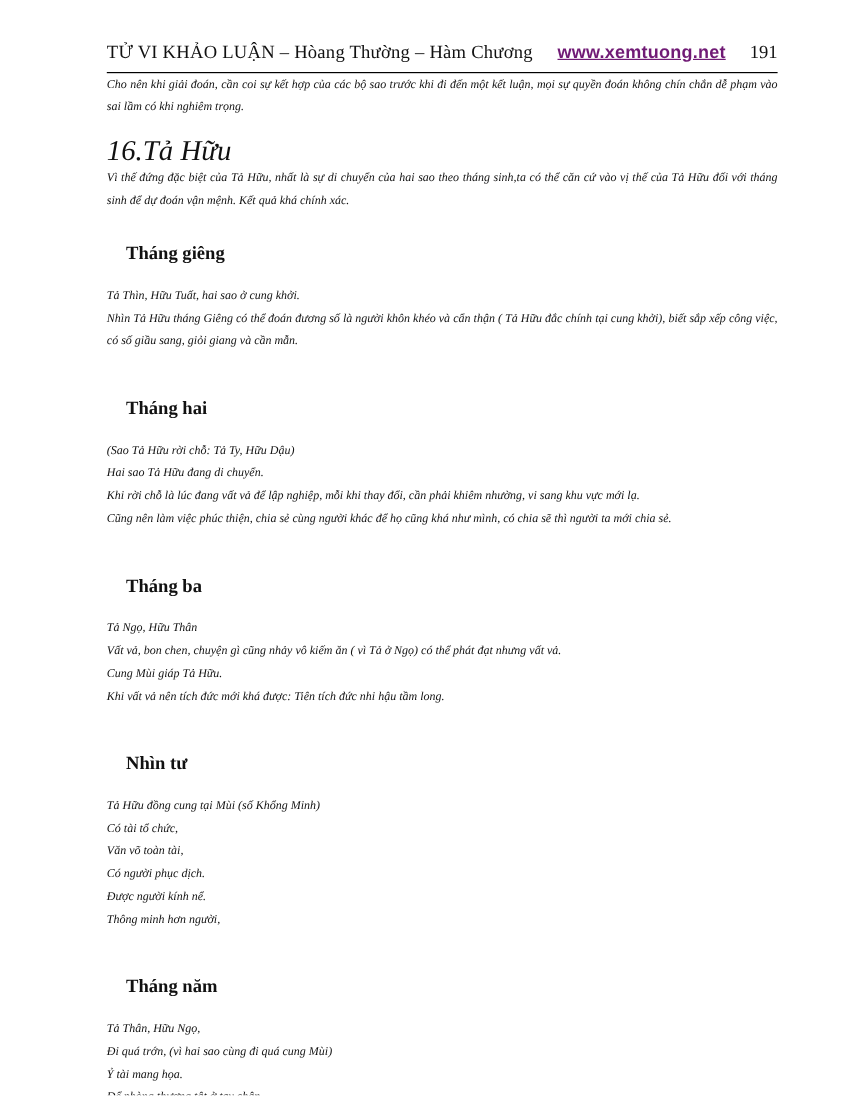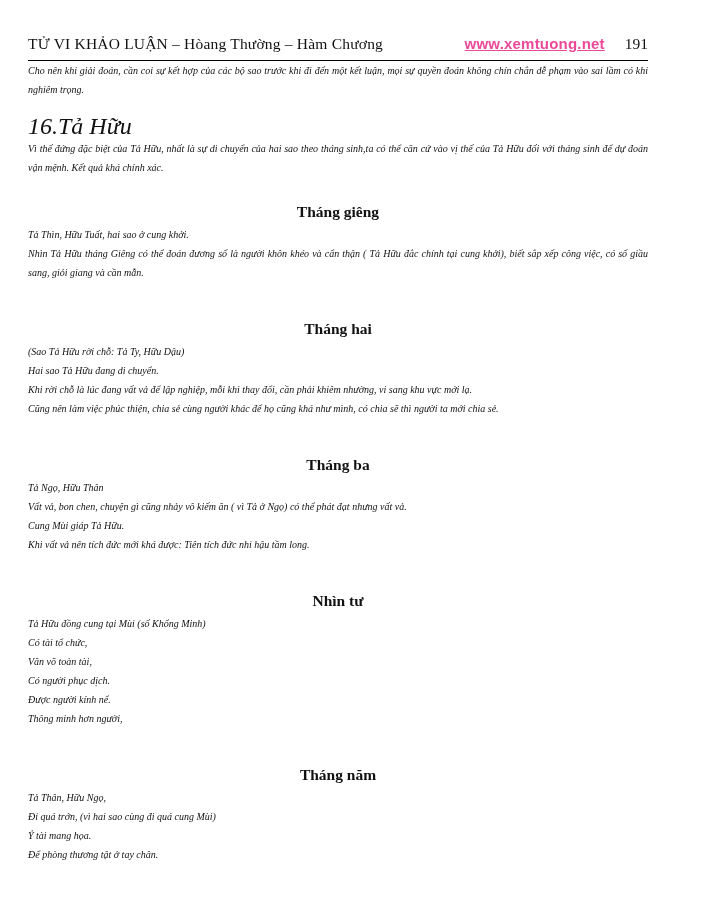--- a/index.html
+++ b/index.html
@@ -5,21 +5,21 @@
   html, body {
     margin: 0;
     padding: 0;
     background: #ffffff;
   }
   .page {
     position: relative;
     width: 705px;
     height: 913px;
     box-sizing: border-box;
-    padding: 34px 57px 0 28px;
+    padding: 34px 57px 0 89px;
     background: #ffffff;
     font-family: "Liberation Serif", "DejaVu Serif", serif;
     color: #111111;
     overflow: hidden;
   }
   .header {
     display: flex;
     justify-content: space-between;
     align-items: baseline;
     font-size: 15.5px;
@@ -71,33 +71,32 @@
   .month {
     margin-top: 37px;
   }
   .month:first-of-type {
     margin-top: 25px;
   }
   .month-title {
     font-size: 15.5px;
     line-height: 19px;
     font-weight: bold;
-    margin: 4px;
-    text-align: center;
+    margin: 16px;
   }
 </style>
 </head>
 <body>
 
 <div class="page">
 
   <div class="header">
     <span class="header-title">TỬ VI KHẢO LUẬN – Hòang Thường – Hàm Chương</span>
     <span class="header-right">
-      <a class="website-link" style="color: #ec4899;">www.xemtuong.net</a>
+      <a class="website-link" style="color: #701a75;">www.xemtuong.net</a>
       <span class="page-number">191</span>
     </span>
   </div>
 
   <hr class="header-rule">
 
   <div class="body-text">
 
     <p class="intro">Cho nên khi giải đoán, cần coi sự kết hợp của các bộ sao trước khi đi đến một kết luận, mọi sự quyền đoán không chín chắn dễ phạm vào sai lầm có khi nghiêm trọng.</p>
 

